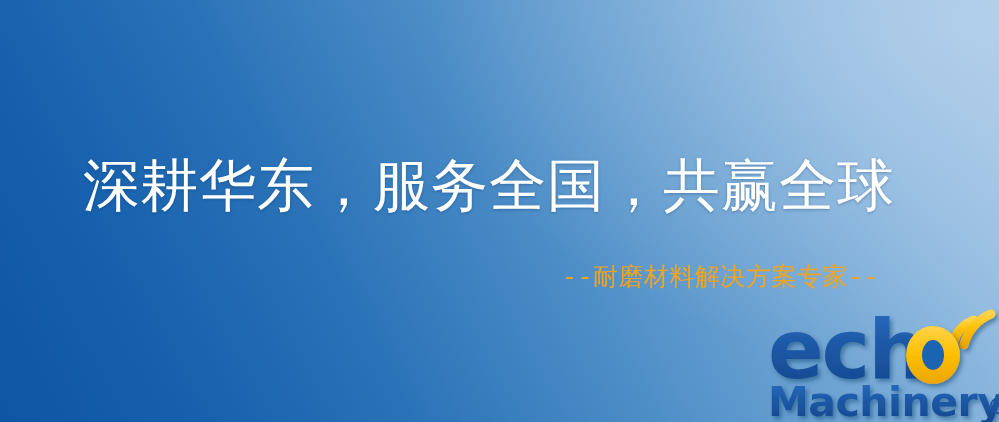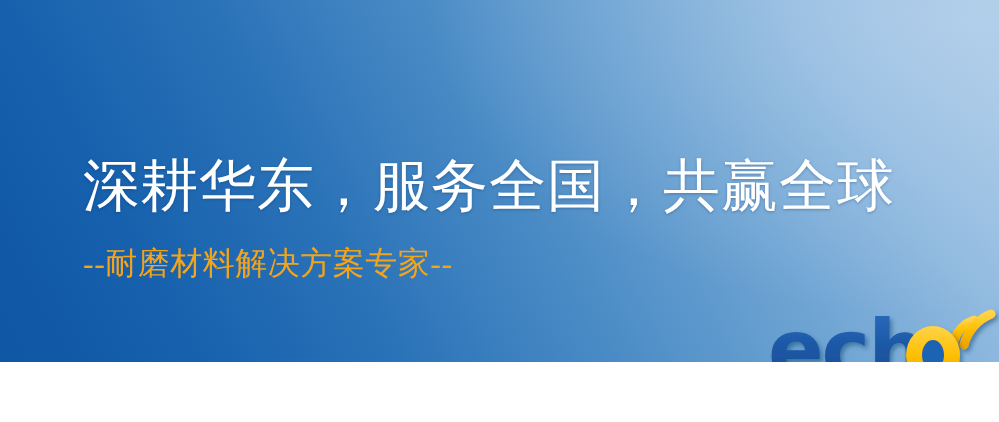--- a/index.html
+++ b/index.html
@@ -10,32 +10,33 @@
   body {
     width: 999px;
     height: 422px;
     overflow: hidden;
     font-family: "Liberation Sans", sans-serif;
   }
 
   #banner {
     position: relative;
     width: 999px;
-    height: 362px;
+    height: 422px;
     overflow: hidden;
     
     background:
       linear-gradient(62deg,
         #0f56a4 0%,
         #1660ad 16%,
         #2b73b8 34%,
         #4b8cc6 52%,
         #6ea4d3 70%,
         #8fb9df 85%,
         #a6c8e6 100%);
+    text-align: right;
   }
 
   
   #banner::after {
     content: "";
     position: absolute;
     inset: 0;
     background: radial-gradient(ellipse 78% 120% at 96% 6%,
                 rgba(190, 214, 238, 0.55) 0%,
                 rgba(190, 214, 238, 0.22) 38%,
@@ -56,25 +57,25 @@
     font-weight: 400;
     font-size: 57px;
     line-height: 74px;
     color: #ffffff;
     letter-spacing: 1px;
     white-space: nowrap;
     text-shadow: 0 1px 3px rgba(10, 50, 100, 0.35);
   }
 
   #subtitle {
-    margin: 0;
+    margin: 16px;
     padding-top: 26px;
-    font-family: Liberation Serif, serif;
+    font-family: Liberation Mono, monospace;
     font-weight: 400;
-    font-size: 32px;
+    font-size: 25px;
     line-height: 30px;
     color: #f2a41c;
     letter-spacing: 0.5px;
     white-space: nowrap;
   }
 
   
   #logo {
     position: absolute;
     left: 768px;

